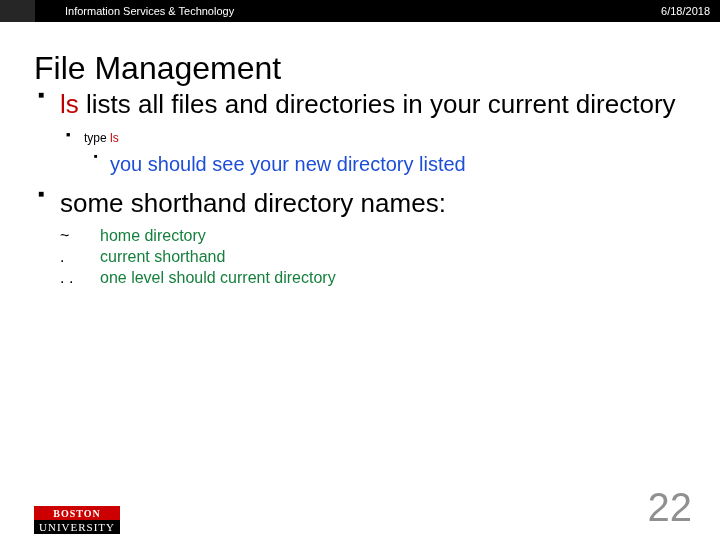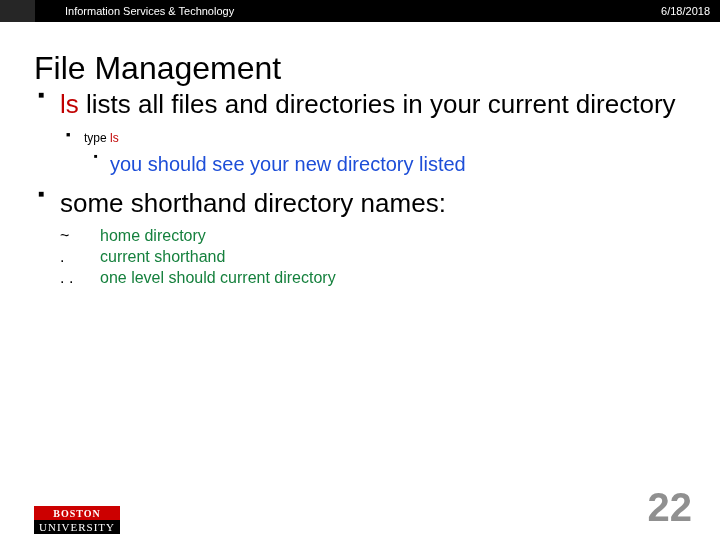--- a/index.html
+++ b/index.html
@@ -92,21 +92,21 @@
     letter-spacing: 1px;
     text-align: center;
     padding: 1px 0;
     font-family: Georgia, 'Times New Roman', serif;
   }
   .page-num {
     position: absolute;
     right: 28px;
     bottom: 10px;
     font-size: 40px;
-    font-weight: bold;
+    font-weight: normal;
     color: #909090;
   }
 </style>
 </head>
 <body>
 
 <div class="slide">
 
   <div class="header-bar">
     <span>Information Services &amp; Technology</span>

